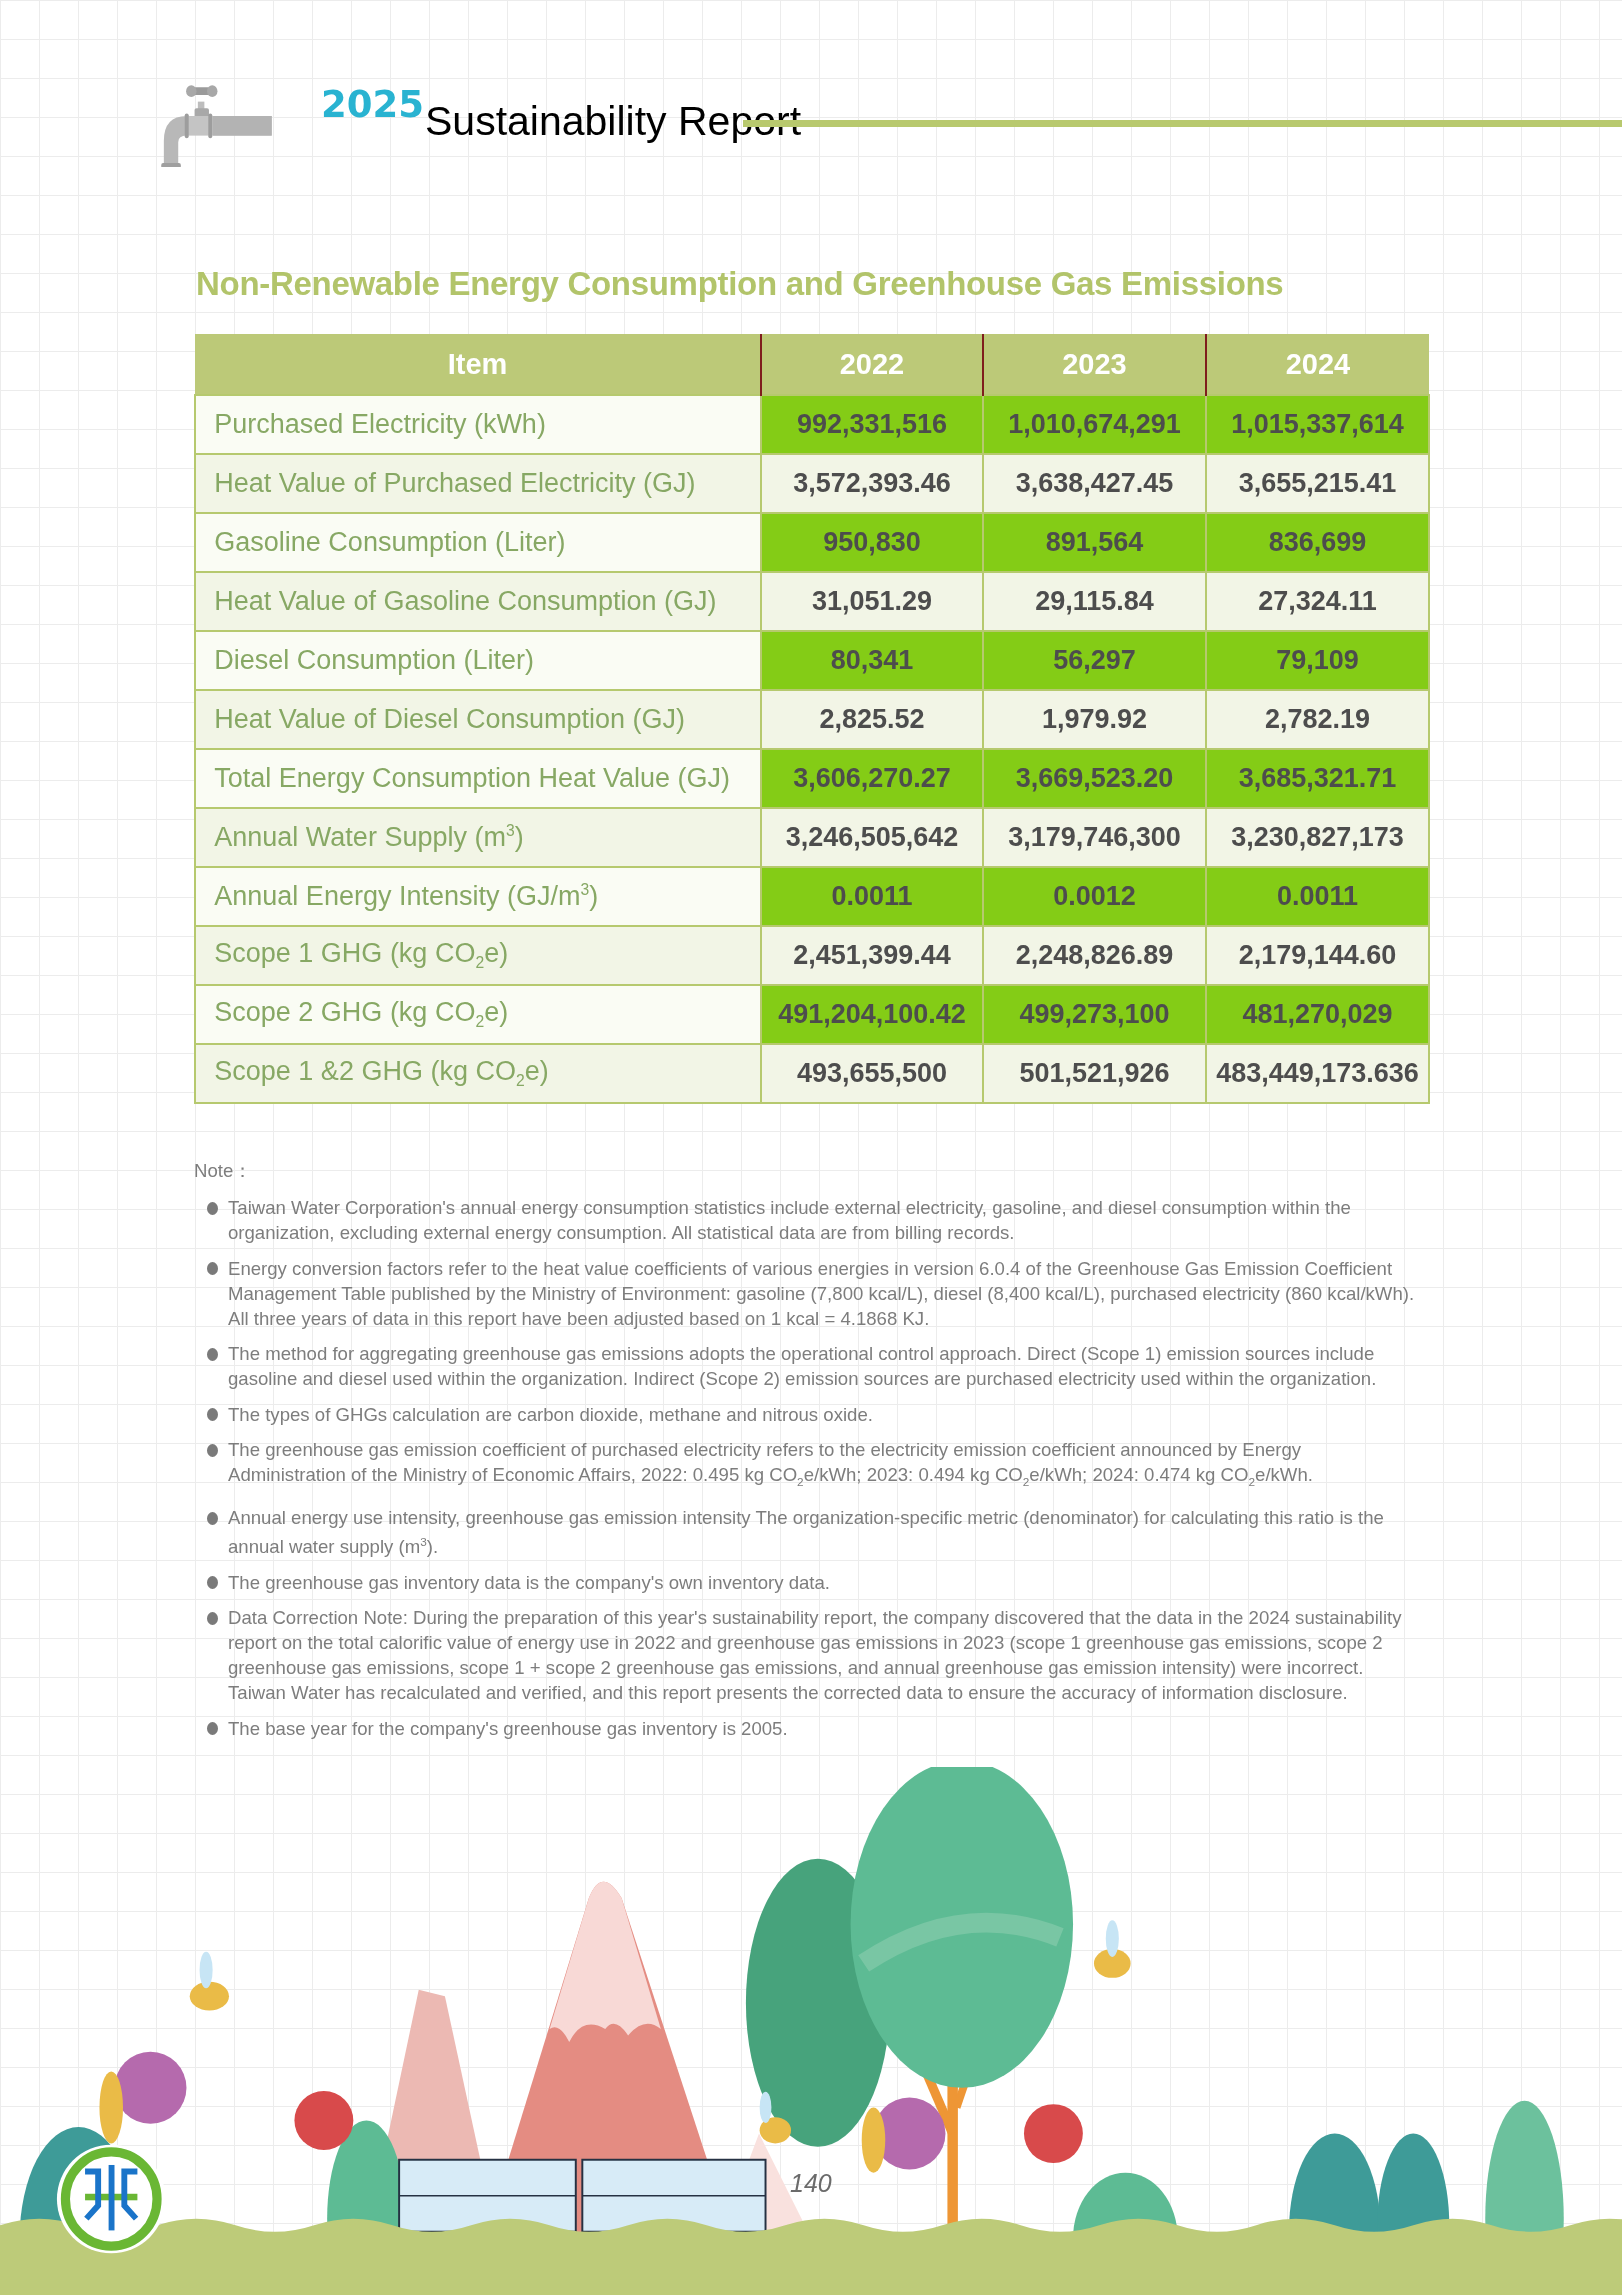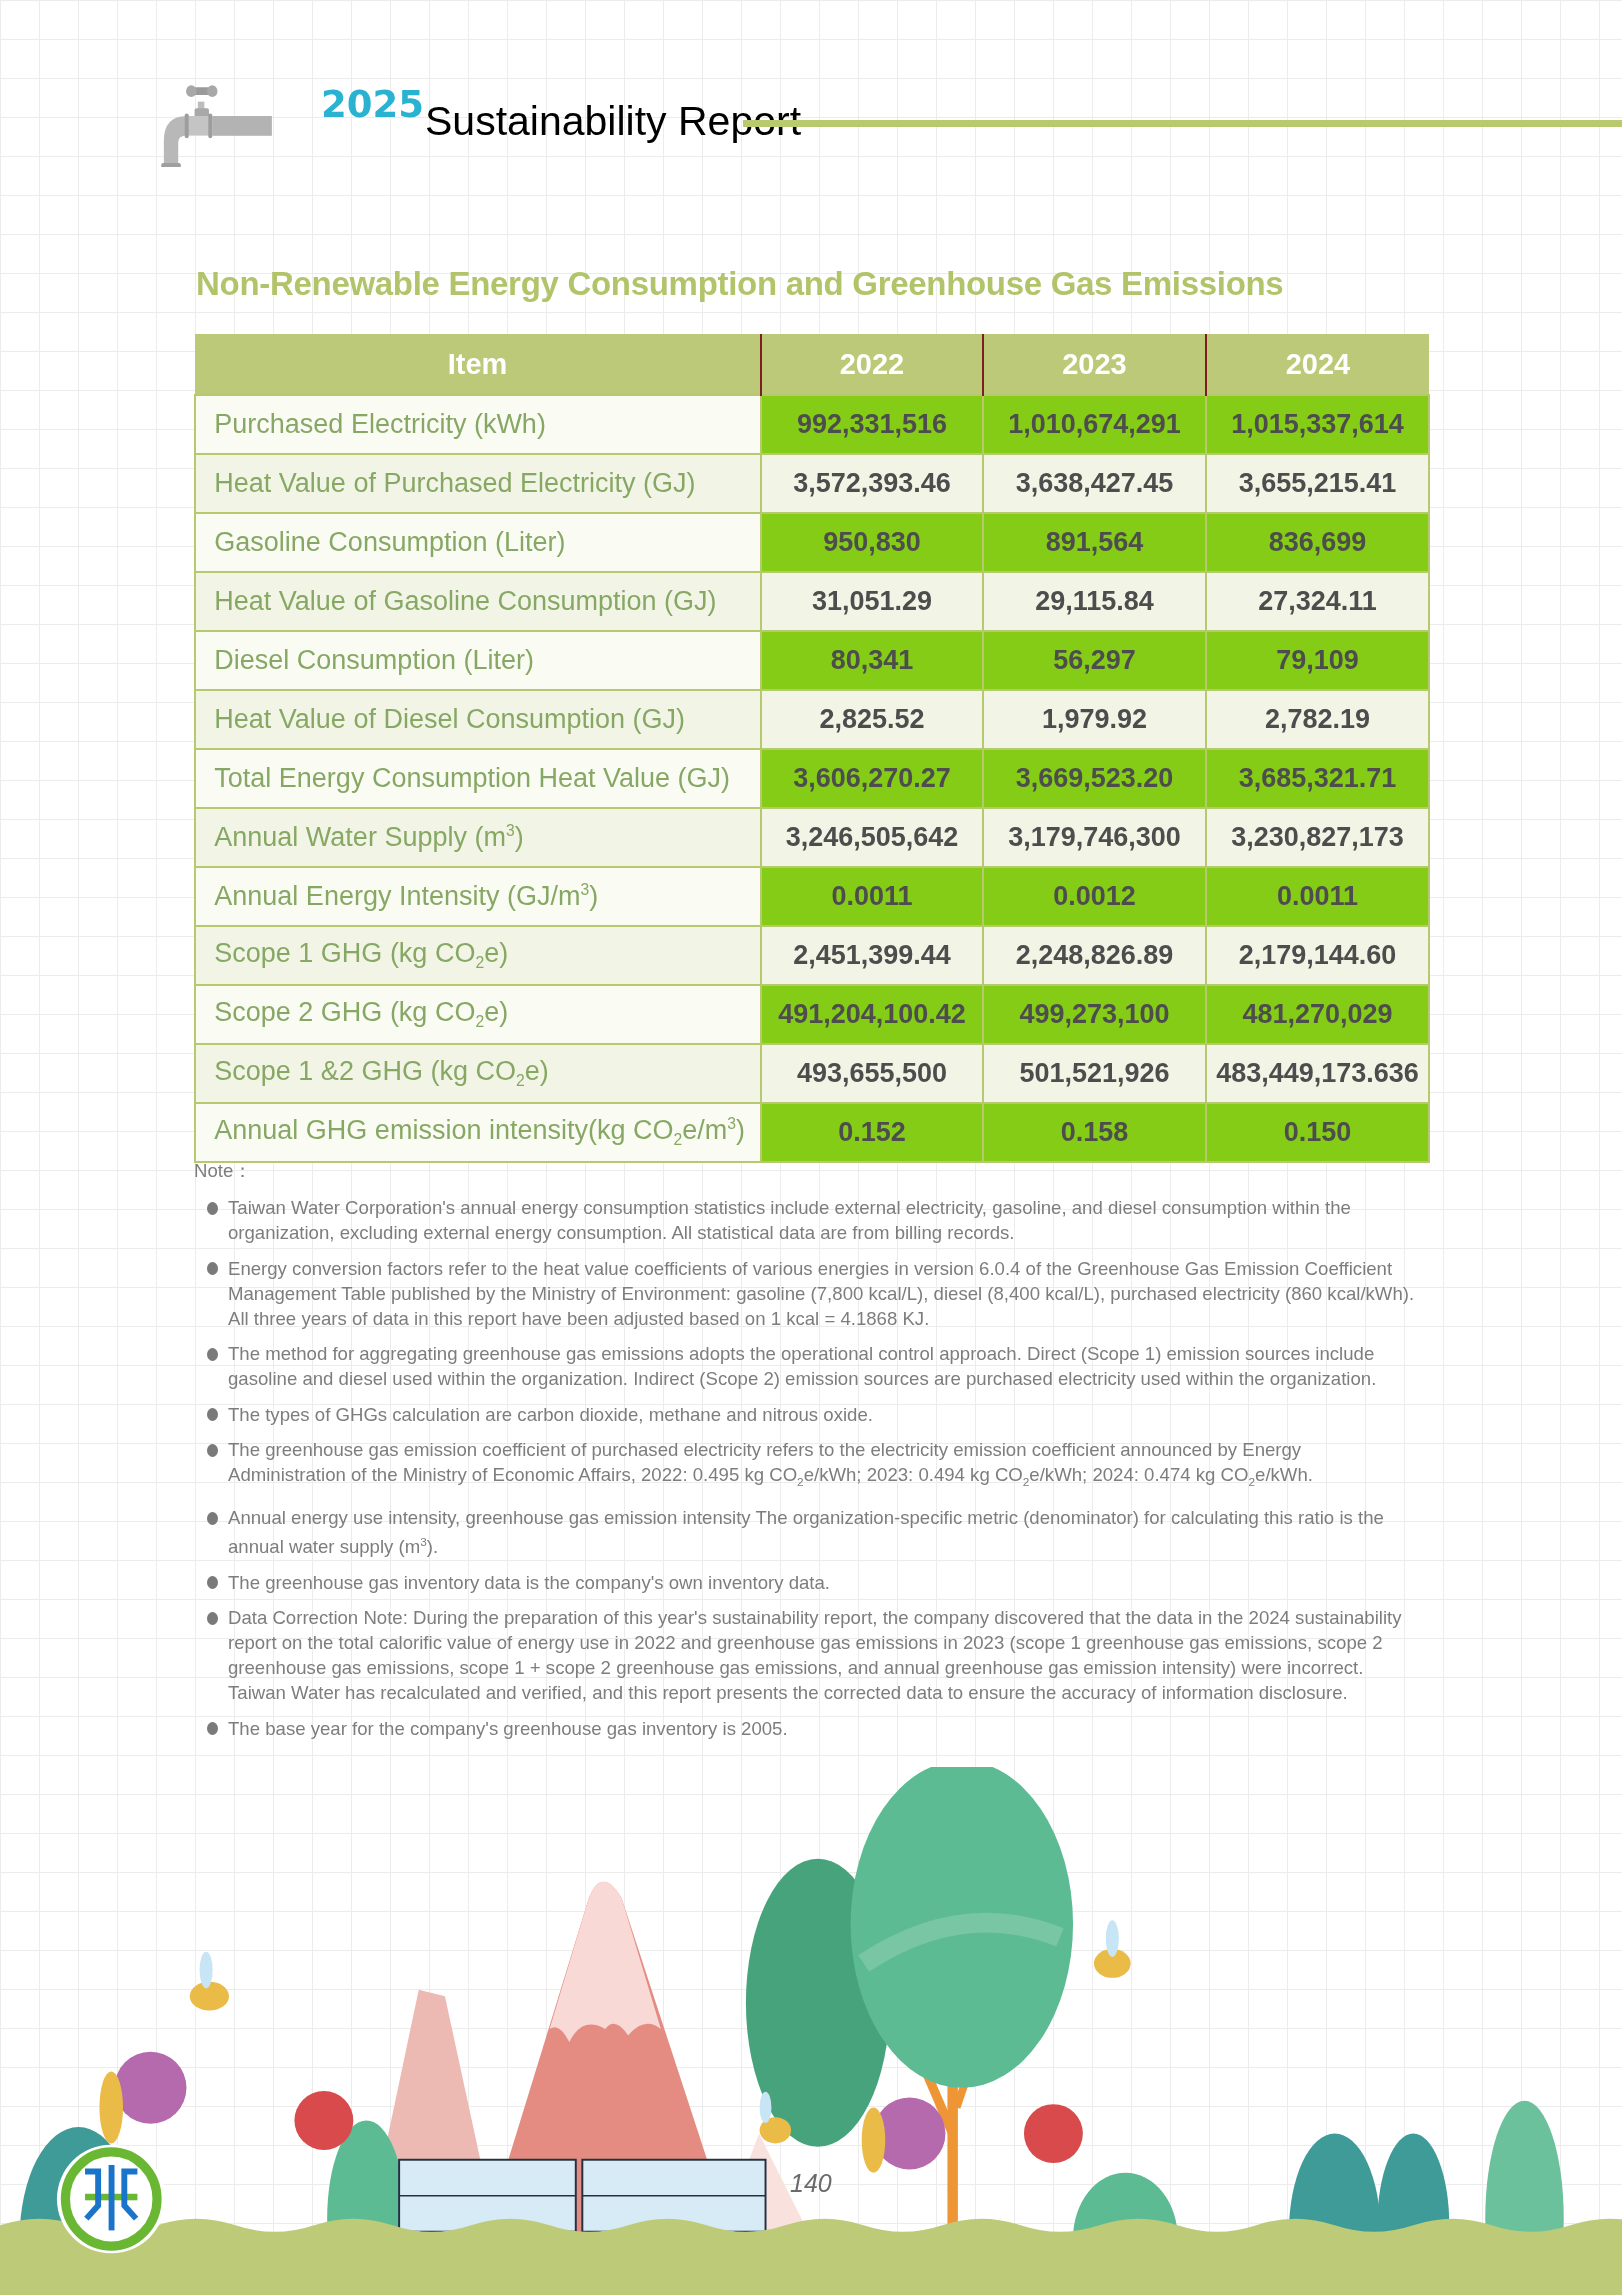--- a/index.html
+++ b/index.html
@@ -145,26 +145,20 @@
       <td class="val">491,204,100.42</td>
       <td class="val">499,273,100</td>
       <td class="val">481,270,029</td>
     </tr>
     <tr class="alt">
       <td class="item"><span>Scope 1 &amp;2 GHG (kg CO</span><sub>2</sub><span>e)</span></td>
       <td class="val">493,655,500</td>
       <td class="val">501,521,926</td>
       <td class="val">483,449,173.636</td>
     </tr>
-    <tr>
-      <td class="item"><span>Annual GHG emission intensity(kg CO</span><sub>2</sub><span>e/m</span><sup>3</sup><span>)</span></td>
-      <td class="val">0.152</td>
-      <td class="val">0.158</td>
-      <td class="val">0.150</td>
-    </tr>
   </tbody>
 </table>
 
 <div class="notes">
   <div class="note-label">Note：</div>
   <ul class="note-list">
     <li><span class="bullet"></span><span>Taiwan Water Corporation's annual energy consumption statistics include external electricity, gasoline, and diesel consumption within the organization, excluding external energy consumption. All statistical data are from billing records.</span></li>
     <li><span class="bullet"></span><span>Energy conversion factors refer to the heat value coefficients of various energies in version 6.0.4 of the Greenhouse Gas Emission Coefficient Management Table published by the Ministry of Environment: gasoline (7,800 kcal/L), diesel (8,400 kcal/L), purchased electricity (860 kcal/kWh). All three years of data in this report have been adjusted based on 1 kcal = 4.1868 KJ.</span></li>
     <li><span class="bullet"></span><span>The method for aggregating greenhouse gas emissions adopts the operational control approach. Direct (Scope 1) emission sources include gasoline and diesel used within the organization. Indirect (Scope 2) emission sources are purchased electricity used within the organization.</span></li>
     <li><span class="bullet"></span><span>The types of GHGs calculation are carbon dioxide, methane and nitrous oxide.</span></li>

